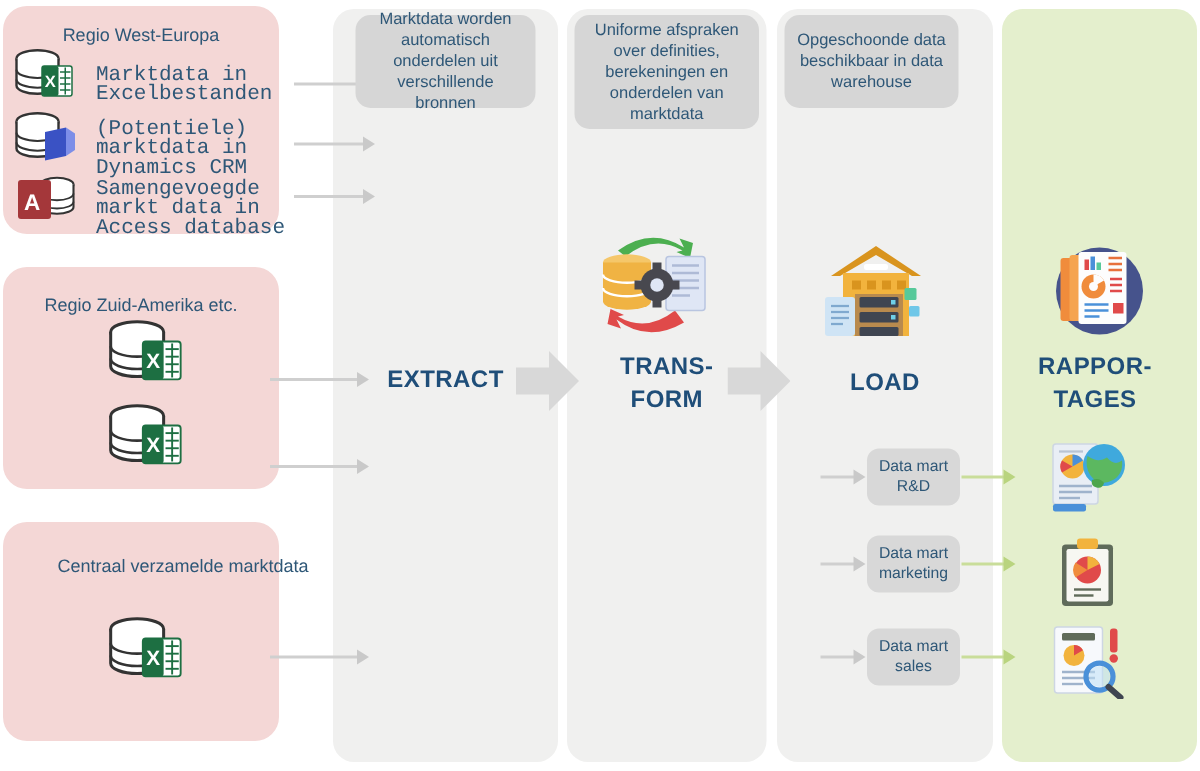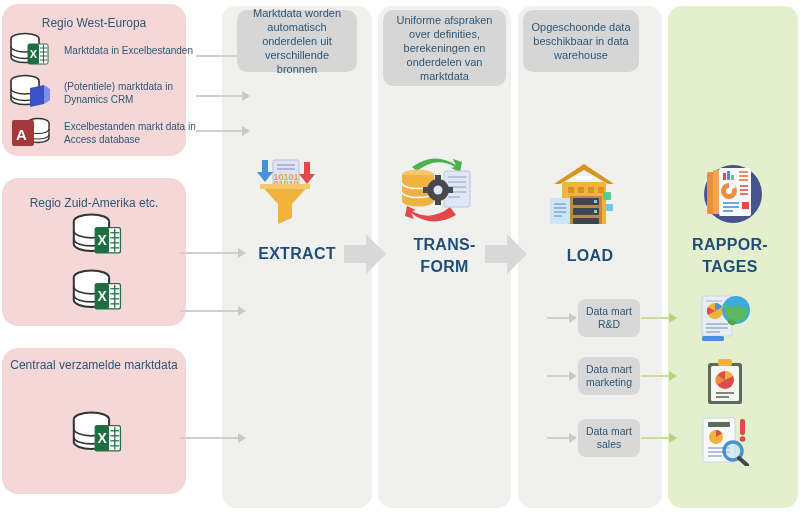--- a/index.html
+++ b/index.html
@@ -4,21 +4,21 @@
 <style>
   html,body{margin:0;padding:0;background:#ffffff;}
   body{width:800px;height:514px;position:relative;overflow:hidden;
        font-family:"Liberation Sans", sans-serif;}
   .canvas{position:absolute;left:0;top:0;width:800px;height:514px;}
 
   
   .src-panel{position:absolute;background:#f4d7d6;border-radius:16px;}
   .src-title{position:absolute;color:#2e5777;font-size:12px;font-weight:400;
              text-align:center;width:100%;left:0;}
-  .src-label{color:#2e5777;font-size:10px;line-height:13px;margin-left:8px;width:155px;}
+  .src-label{color:#2e5777;font-size:14px;line-height:13px;margin-left:8px;width:155px;font-family:Liberation Mono, monospace;}
 
   
   .stage-col{position:absolute;top:6px;height:502px;background:#f0f0ef;border-radius:14px;}
   .stage-col.green{background:#e4efcd;}
   .stage-head{position:absolute;background:#d6d6d6;border-radius:10px;
               color:#2e5777;font-size:11px;line-height:14px;text-align:center;
               display:flex;align-items:center;justify-content:center;padding:6px 8px;
               box-sizing:border-box;}
   .stage-name{position:absolute;color:#1f4e79;font-weight:bold;text-align:center;
               font-size:16px;letter-spacing:.3px;line-height:22px;}
@@ -91,21 +91,21 @@
   <div class="icon-abs" style="left:10px;top:116px;width:46px;height:32px;">
     <svg width="46" height="32" viewBox="0 0 46 32">
       <ellipse cx="28" cy="7" rx="11" ry="4.5" fill="#fff" stroke="#333" stroke-width="1.4"></ellipse>
       <path d="M17 7 v15 a11 4.5 0 0 0 22 0 V7" fill="#fff" stroke="#333" stroke-width="1.4"></path>
       <path d="M17 13 a11 4.5 0 0 0 22 0" fill="none" stroke="#333" stroke-width="1.2"></path>
       <path d="M17 18.5 a11 4.5 0 0 0 22 0" fill="none" stroke="#333" stroke-width="1.2"></path>
       <rect x="2" y="4" width="22" height="26" rx="2" fill="#a4373a"></rect>
       <text x="11.5" y="24" font-size="15" font-weight="bold" fill="#fff" text-anchor="middle" font-family="Liberation Sans, sans-serif">A</text>
     </svg>
   </div>
-  <div class="src-label" style="position:absolute;left:56px;top:120px;">Excelbestanden markt data in Access database</div>
+  <div class="src-label" style="position:absolute;left:56px;top:120px;">Samengevoegde markt data in Access database</div>
 
   <div class="src-panel" style="left:2px;top:178px;width:184px;height:148px;">
     <div class="src-title" style="top:18px;">Regio Zuid-Amerika etc.</div>
   </div>
   <div class="icon-abs" style="left:70px;top:212px;width:58px;height:44px;">
     <svg width="58" height="44" viewBox="0 0 46 34">
       <ellipse cx="17" cy="7" rx="14" ry="5.5" fill="#fff" stroke="#333" stroke-width="1.6"></ellipse>
       <path d="M3 7 v18 a14 5.5 0 0 0 28 0 V7" fill="#fff" stroke="#333" stroke-width="1.6"></path>
       <path d="M3 14.5 a14 5.5 0 0 0 28 0" fill="none" stroke="#333" stroke-width="1.4"></path>
       <path d="M3 21 a14 5.5 0 0 0 28 0" fill="none" stroke="#333" stroke-width="1.4"></path>
@@ -134,21 +134,21 @@
         <line x1="32" y1="16" x2="39" y2="16"></line>
           <line x1="32" y1="20" x2="39" y2="20"></line>
         <line x1="32" y1="24" x2="39" y2="24"></line>
           <line x1="32" y1="28" x2="39" y2="28"></line>
         <line x1="35.5" y1="13" x2="35.5" y2="31"></line>
       </g>
     </svg>
   </div>
 
   <div class="src-panel" style="left:2px;top:348px;width:184px;height:146px;">
-    <div class="src-title" style="top:10px;">Centraal verzamelde marktdata</div>
+    <div class="src-title" style="top:22px;margin-left:28px;">Centraal verzamelde marktdata</div>
   </div>
   <div class="icon-abs" style="left:70px;top:410px;width:58px;height:44px;">
     <svg width="58" height="44" viewBox="0 0 46 34">
       <ellipse cx="17" cy="7" rx="14" ry="5.5" fill="#fff" stroke="#333" stroke-width="1.6"></ellipse>
       <path d="M3 7 v18 a14 5.5 0 0 0 28 0 V7" fill="#fff" stroke="#333" stroke-width="1.6"></path>
       <path d="M3 14.5 a14 5.5 0 0 0 28 0" fill="none" stroke="#333" stroke-width="1.4"></path>
       <path d="M3 21 a14 5.5 0 0 0 28 0" fill="none" stroke="#333" stroke-width="1.4"></path>
       <rect x="20" y="12" width="20" height="20" rx="1.5" fill="#fff" stroke="#1d6f42" stroke-width="1"></rect>
       <rect x="20" y="12" width="11" height="20" rx="1.5" fill="#1d6f42"></rect>
       <text x="25.5" y="26" font-size="11" font-weight="bold" fill="#fff" text-anchor="middle" font-family="Liberation Sans, sans-serif">X</text>
@@ -176,35 +176,20 @@
   <div class="conn" style="left:180px;top:310px;width:60px;"></div>
   <div class="arrowhead" style="left:238px;top:306px;"></div>
 
   <div class="conn" style="left:180px;top:437px;width:60px;"></div>
   <div class="arrowhead" style="left:238px;top:433px;"></div>
 
   <div class="stage-head" style="left:237px;width:120px;top:10px;height:62px;">Marktdata worden automatisch onderdelen uit verschillende bronnen</div>
   <div class="stage-head" style="left:383px;width:123px;top:10px;height:76px;">Uniforme afspraken over definities, berekeningen en onderdelen van marktdata</div>
   <div class="stage-head" style="left:523px;width:116px;top:10px;height:62px;">Opgeschoonde data beschikbaar in data warehouse</div>
 
-  <div class="icon-abs" style="left:248px;top:156px;width:72px;height:68px;">
-    <svg width="72" height="68" viewBox="0 0 72 68">
-      <rect x="25" y="4" width="26" height="26" rx="1.5" fill="#dfe3f2" stroke="#b9c0de"></rect>
-      <g stroke="#9aa3c9" stroke-width="1.4">
-        <line x1="29" y1="9" x2="47" y2="9"></line>
-          <line x1="29" y1="13" x2="47" y2="13"></line>
-      </g>
-      <text x="38" y="24" font-size="9" font-weight="bold" fill="#e8a33d" text-anchor="middle" font-family="Liberation Sans, sans-serif">10101</text>
-      <text x="38" y="31" font-size="9" font-weight="bold" fill="#e8a33d" text-anchor="middle" font-family="Liberation Sans, sans-serif">01010</text>
-      <path d="M14 4 h6 v12 h5 l-8 10 l-8 -10 h5 z" fill="#4a90d9"></path>
-      <path d="M56 6 h6 v12 h5 l-8 10 l-8 -10 h5 z" fill="#e04a4a"></path>
-      <path d="M12 28 h50 l-18 20 v14 l-14 6 v-20 z" fill="#f2b33d"></path>
-      <path d="M12 28 h50 v5 h-50 z" fill="#f5c76a"></path>
-    </svg>
-  </div>
 
   <div class="icon-abs" style="left:392px;top:155px;width:92px;height:72px;">
     <svg width="92" height="72" viewBox="0 0 92 72">
       <path d="M20 12 q22 -16 44 -2 l-3 -6 l9 3 l-2 10 l-9 -4 l4 -1 q-19 -11 -38 4 z" fill="#4caf50"></path>
       <path d="M64 60 q-24 14 -45 -2 l3 6 l-9 -3 l2 -10 l9 4 l-4 1 q19 11 38 -4 z" fill="#e04a4a"></path>
       <ellipse cx="26" cy="20" rx="16" ry="5.5" fill="#f5c76a"></ellipse>
       <path d="M10 20 v26 a16 5.5 0 0 0 32 0 V20" fill="#f0b343"></path>
       <path d="M10 28 a16 5.5 0 0 0 32 0" fill="none" stroke="#fff" stroke-width="1.6"></path>
       <path d="M10 37 a16 5.5 0 0 0 32 0" fill="none" stroke="#fff" stroke-width="1.6"></path>
       <rect x="52" y="16" width="26" height="36" rx="2" fill="#dfe6f5" stroke="#b9c5e0"></rect>

